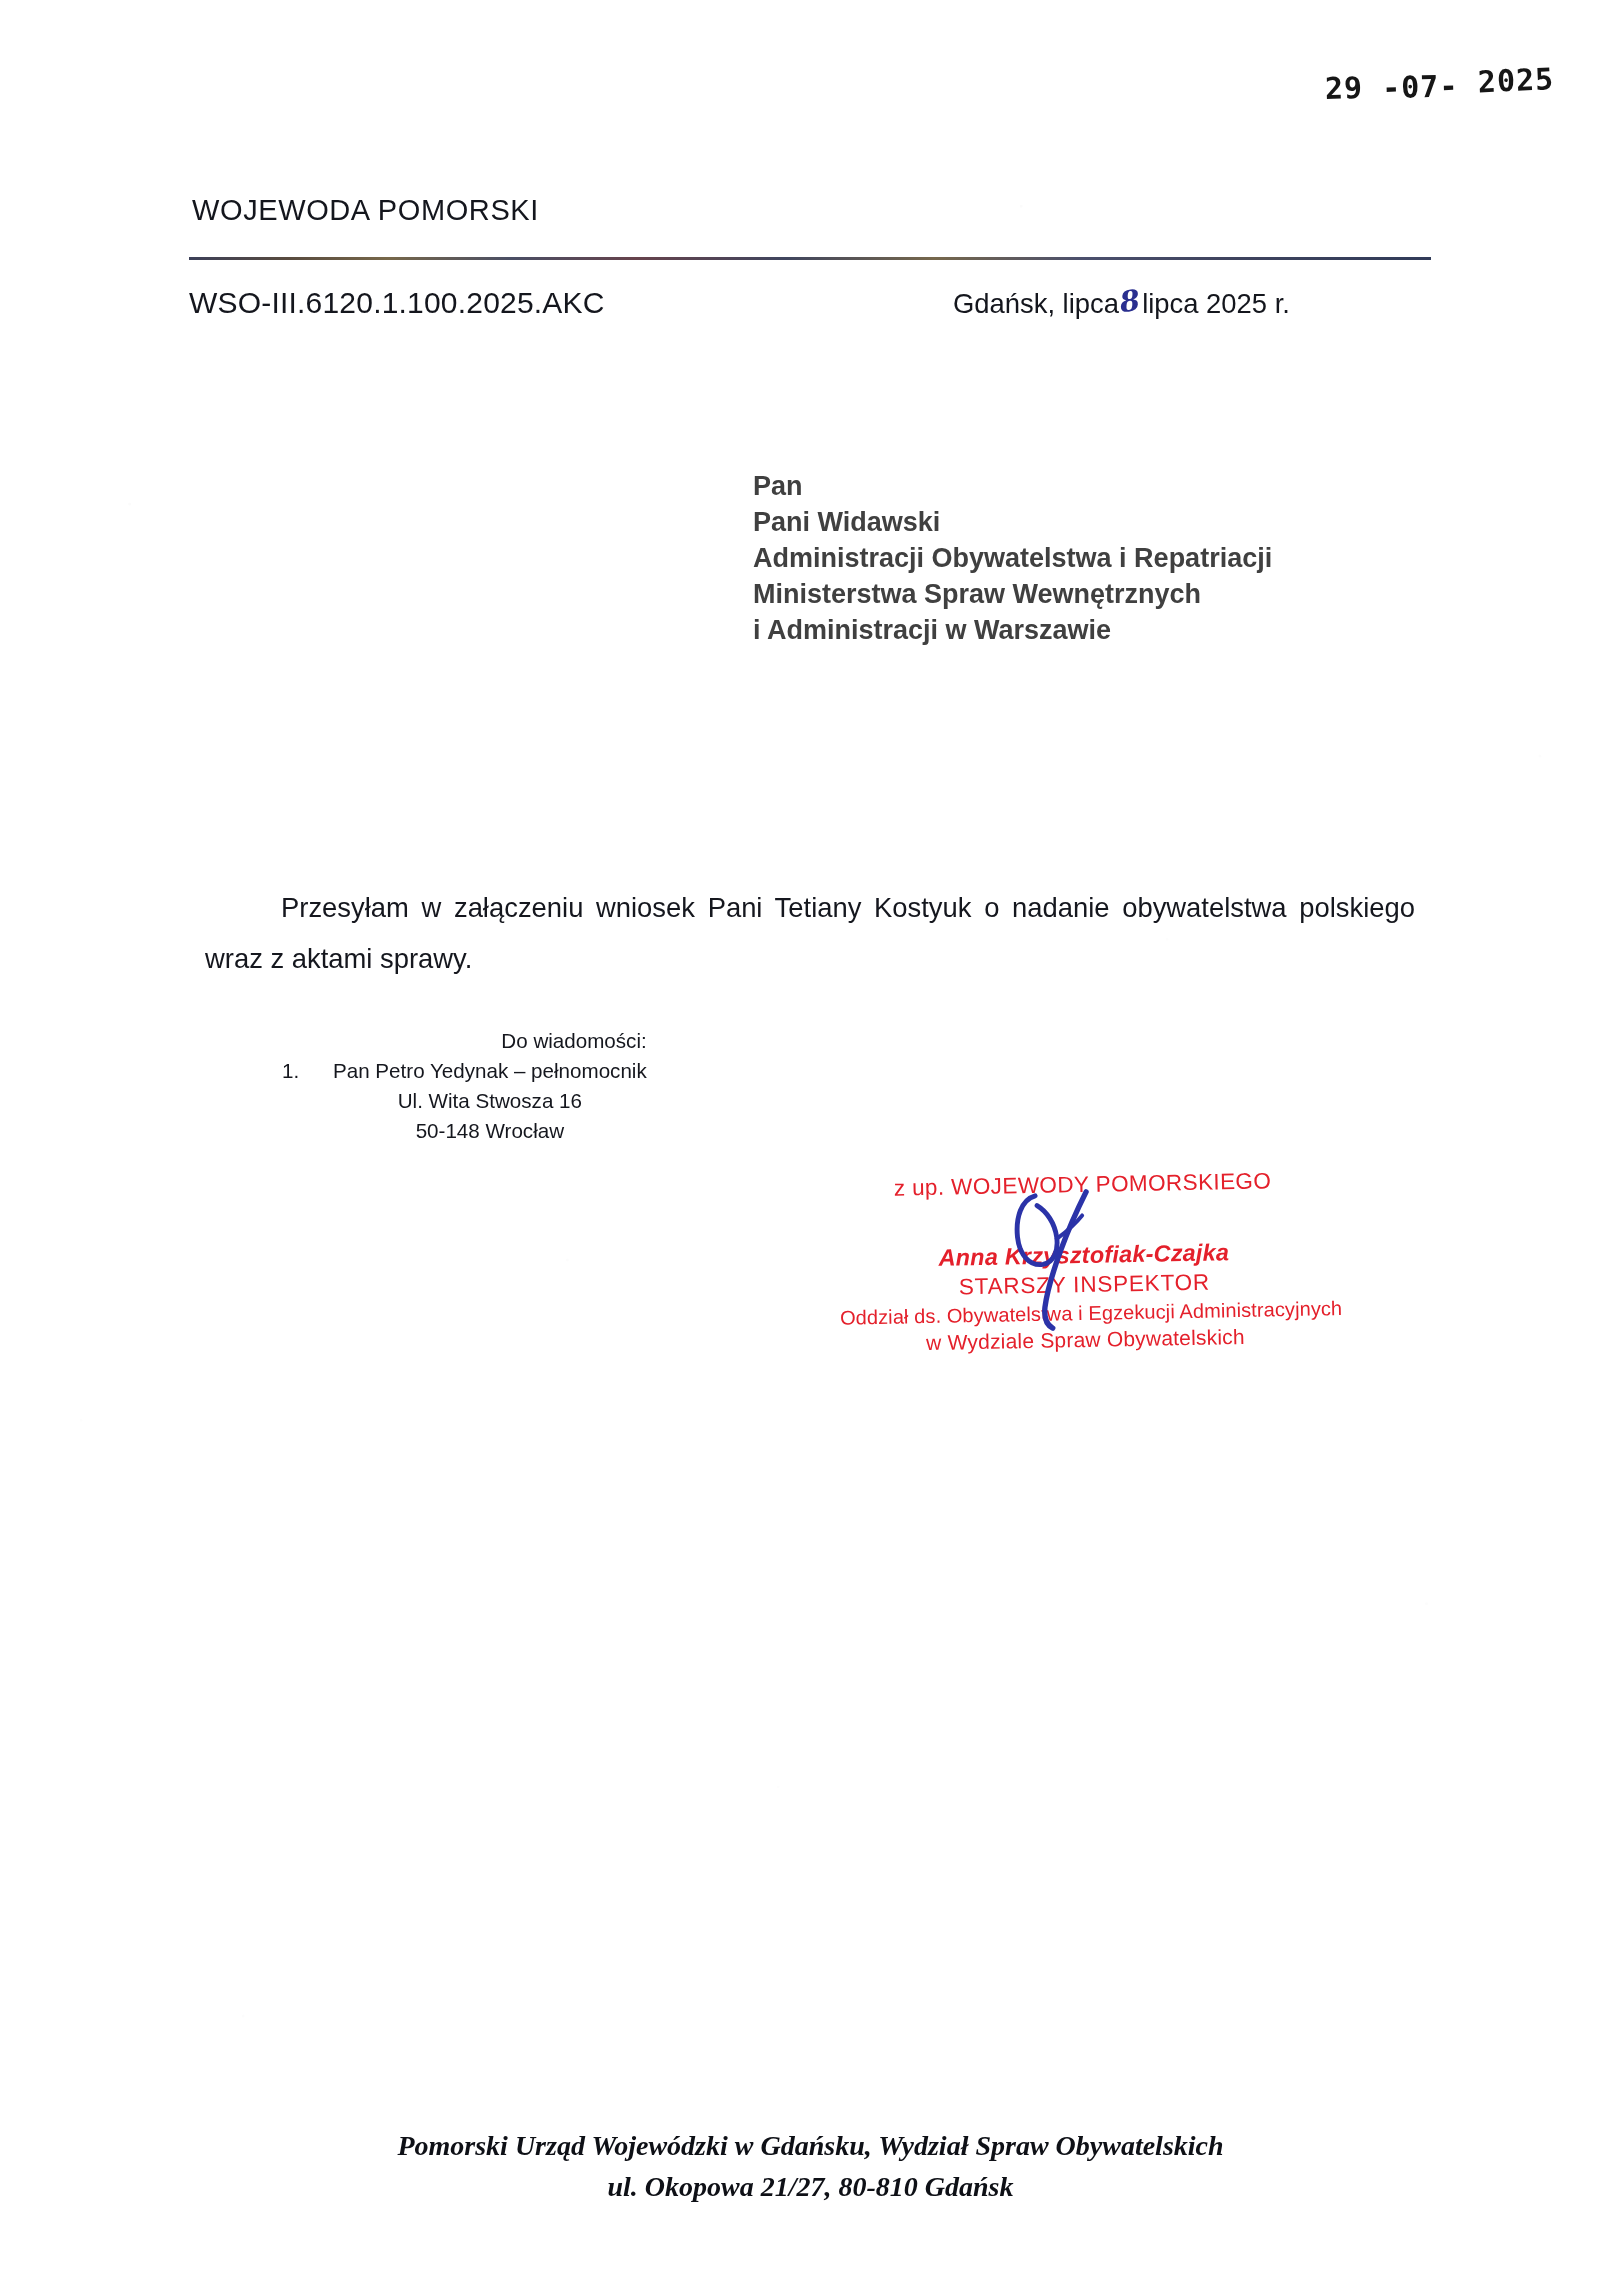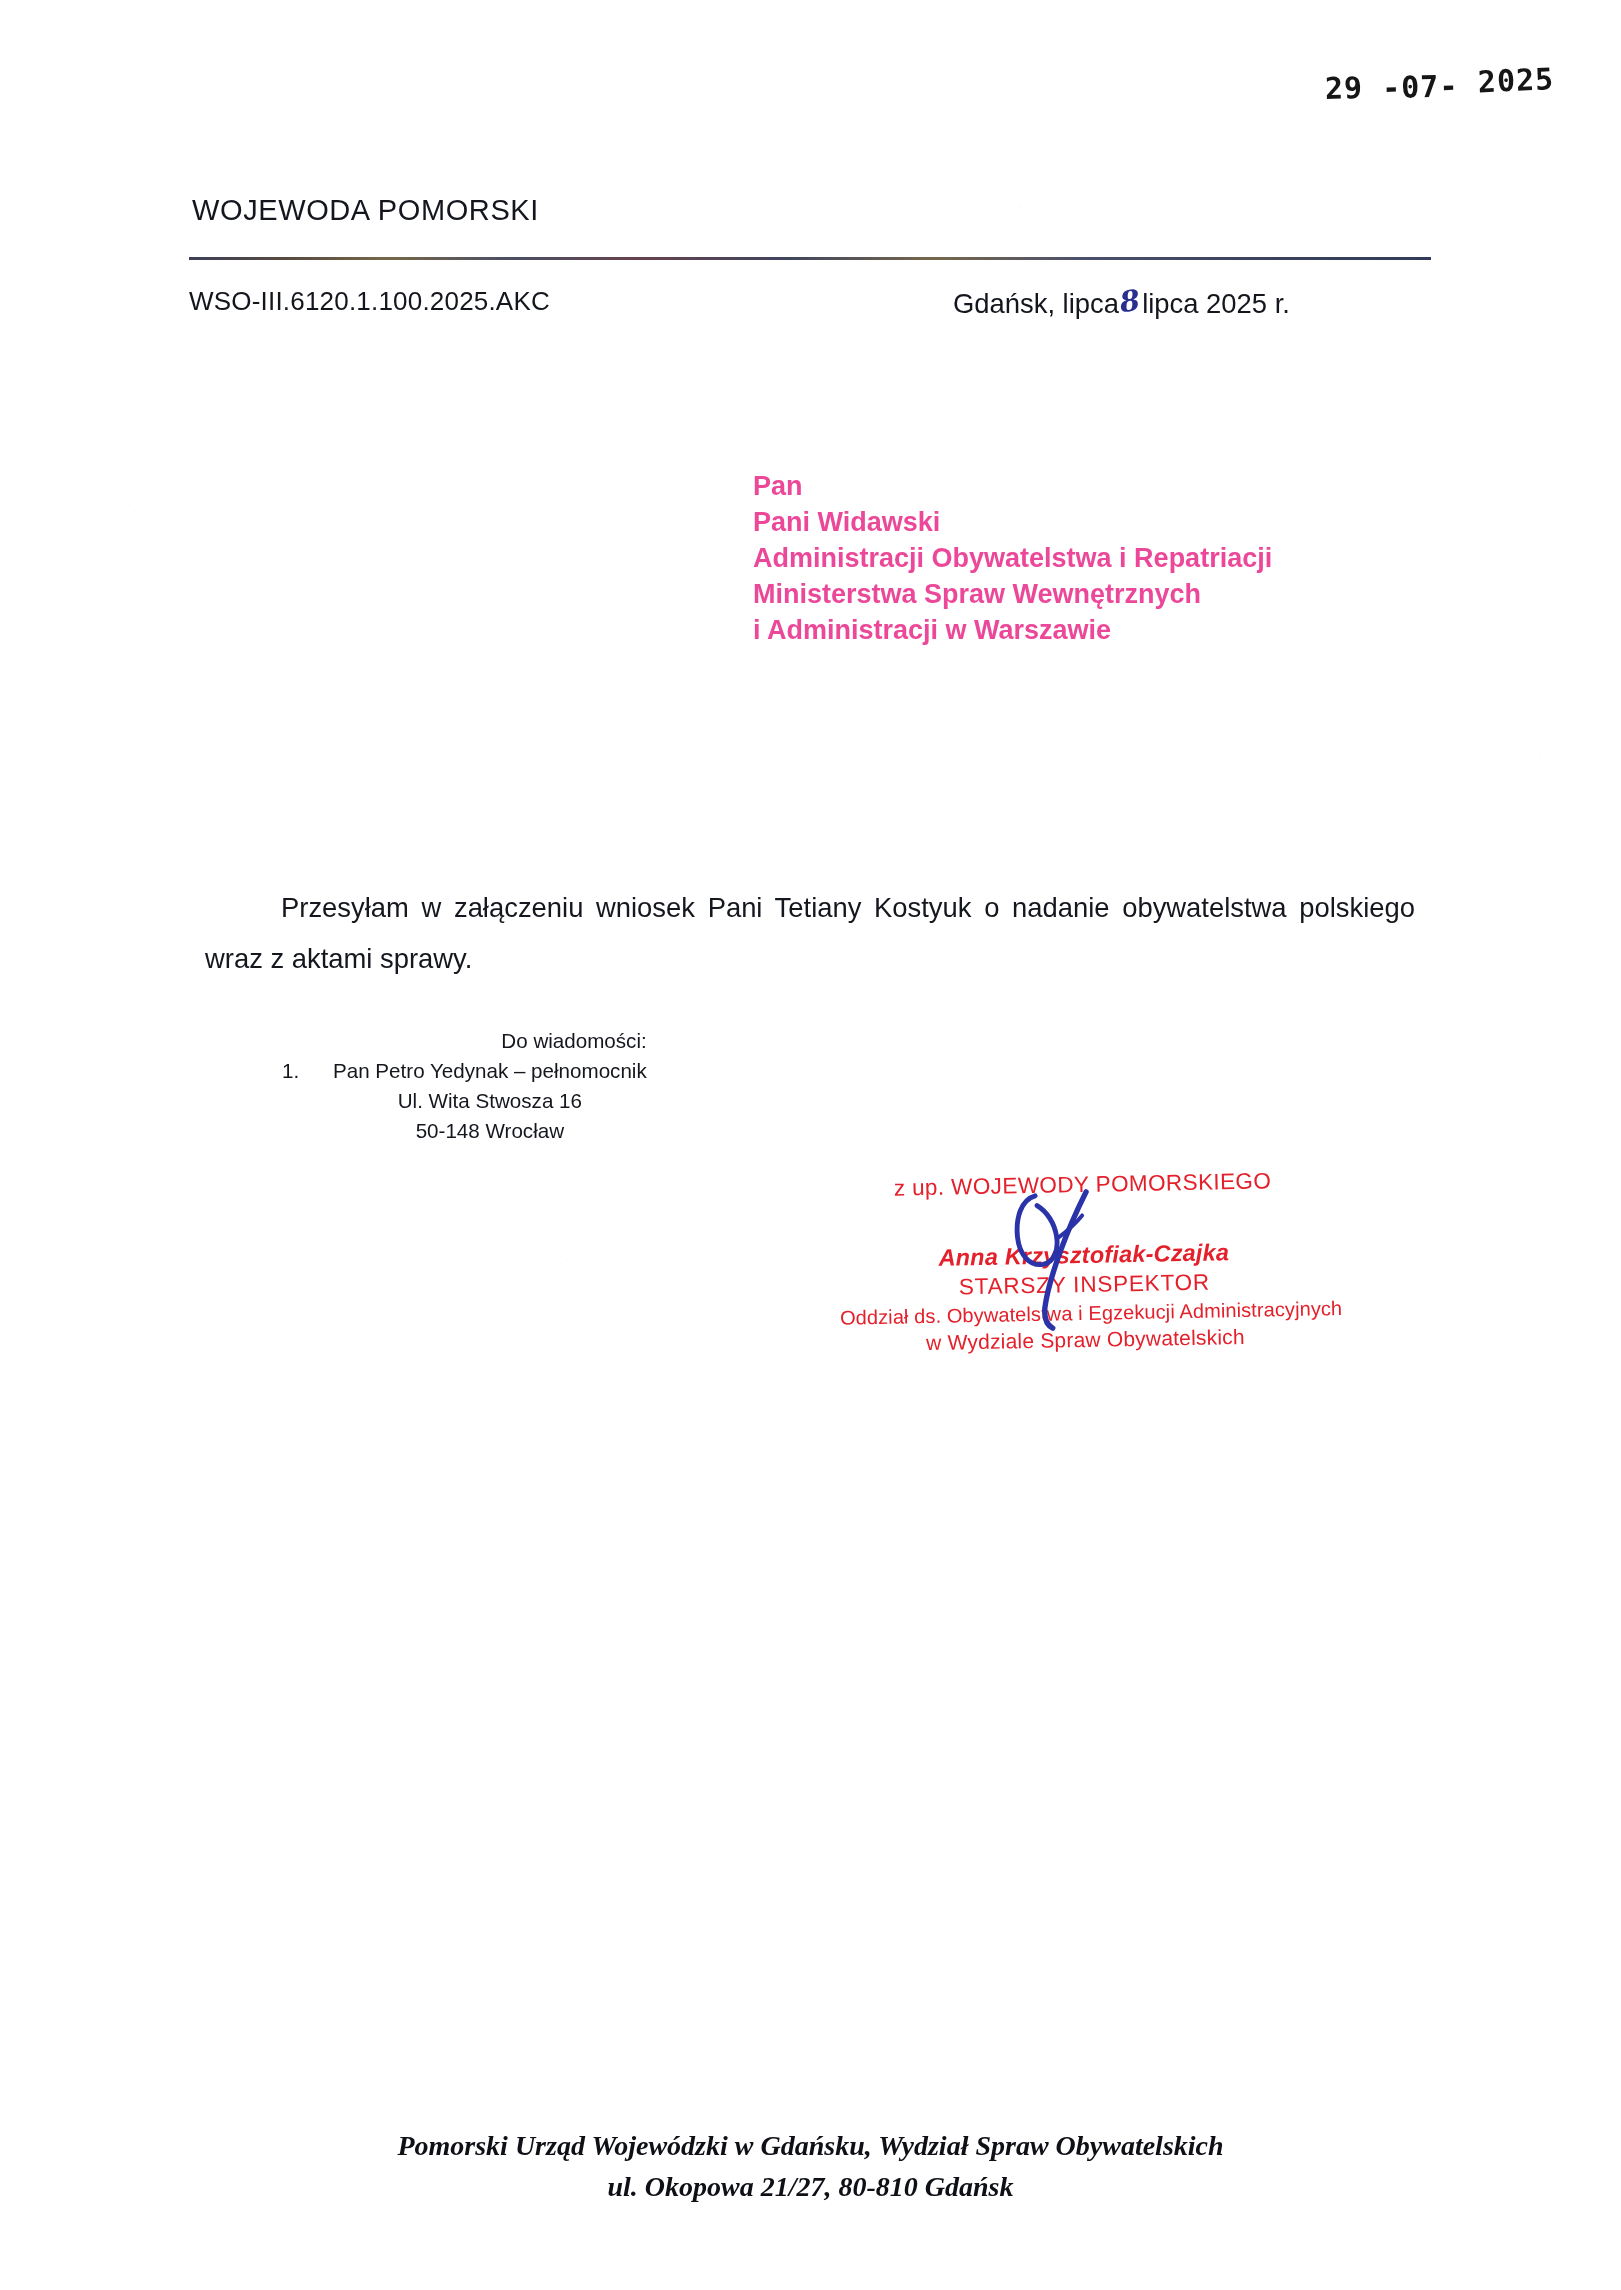--- a/index.html
+++ b/index.html
@@ -80,21 +80,21 @@
       #59323c 36%, #2f3550 48%, #6a5a3c 60%, #3b4060 72%,
       #2e3350 84%, #1f2a4a 100%);
     opacity: 0.92;
   }
 
   
   .ref-no {
     position: absolute;
     top: 286px;
     left: 189px;
-    font-size: 26px;
+    font-size: 30px;
     color: #14161d;
     letter-spacing: 0.2px;
     white-space: nowrap;
     text-align: center;
   }
   .place-date {
     position: absolute;
     top: 286px;
     left: 953px;
     font-size: 27.4px;
@@ -113,21 +113,21 @@
   }
 
   
   .addressee {
     position: absolute;
     top: 468px;
     left: 753px;
     font-size: 27px;
     font-weight: 700;
     line-height: 36px;
-    color: #ec4899;
+    color: #404040;
     white-space: nowrap;
   }
   .addressee div { white-space: nowrap; }
 
   
   .body-text {
     position: absolute;
     top: 866px;
     left: 189px;
     width: 1242px;

